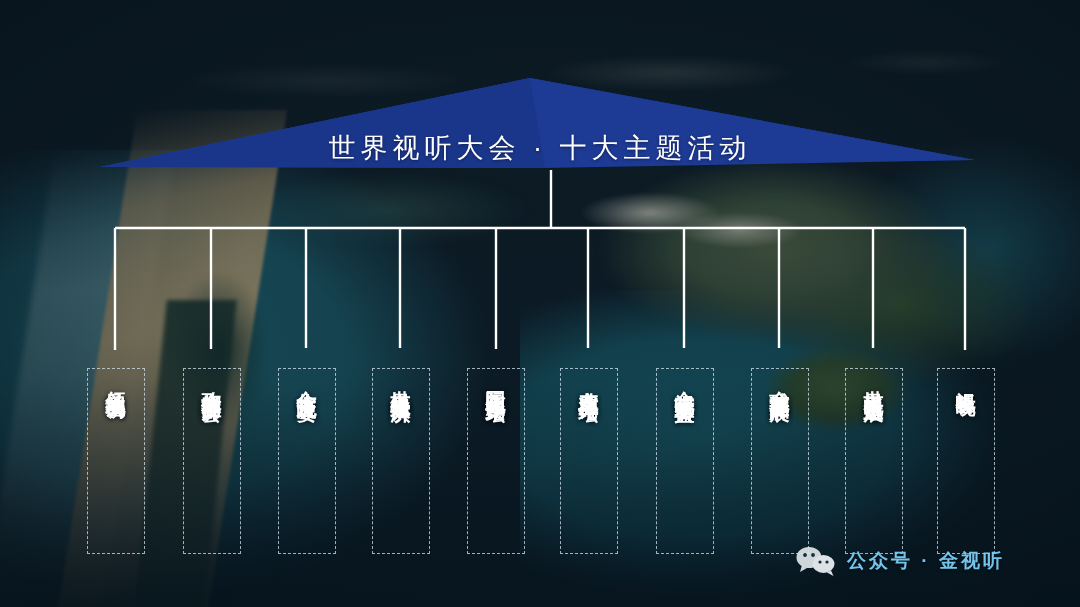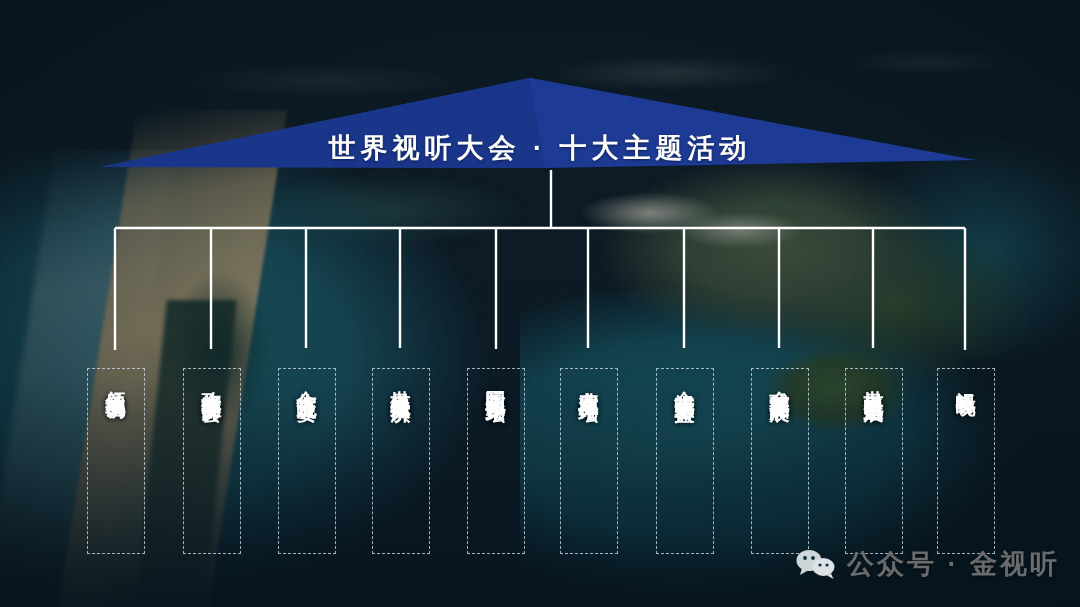--- a/index.html
+++ b/index.html
@@ -95,21 +95,21 @@
     position:absolute;inset:0;
     background:radial-gradient(ellipse 760px 430px at 50% 48%,rgba(0,0,0,0) 40%,rgba(4,16,24,.55) 100%);
   }
 
   
   .banner{position:absolute;left:0;top:0;width:1080px;height:200px;}
   .banner svg{display:block;}
   .banner-title{
     position:absolute;left:0;top:130px;width:1080px;
     text-align:center;color:#ffffff;
-    font-size:27px;font-weight:bold;letter-spacing:5px;
+    font-size:27px;font-weight:normal;letter-spacing:5px;
     text-shadow:0 1px 3px rgba(0,0,0,.45);
     white-space:nowrap;
   }
 
   
   .connectors{position:absolute;left:0;top:0;width:1080px;height:607px;}
 
   
   .boxes{position:absolute;left:0;top:0;width:1080px;height:607px;}
   .vbox{
@@ -132,21 +132,21 @@
 
   
   .watermark{
     position:absolute;left:795px;top:546px;
     display:flex;align-items:center;gap:10px;
     opacity:.92;
   }
   .wechat-mark{position:relative;width:42px;height:30px;flex:0 0 auto;}
   .wechat-mark svg{display:block;}
   .wm-text{
-    color:#737373;font-size:27px;font-weight:bold;letter-spacing:3px;
+    color:#7dd3fc;font-size:19px;font-weight:bold;letter-spacing:3px;
     text-shadow:0 1px 3px rgba(0,0,0,.5);white-space:nowrap;
   }
 </style>
 </head>
 <body>
 
 <div id="stage">
 
   <div class="bg">
     <div class="bg-base"></div>

